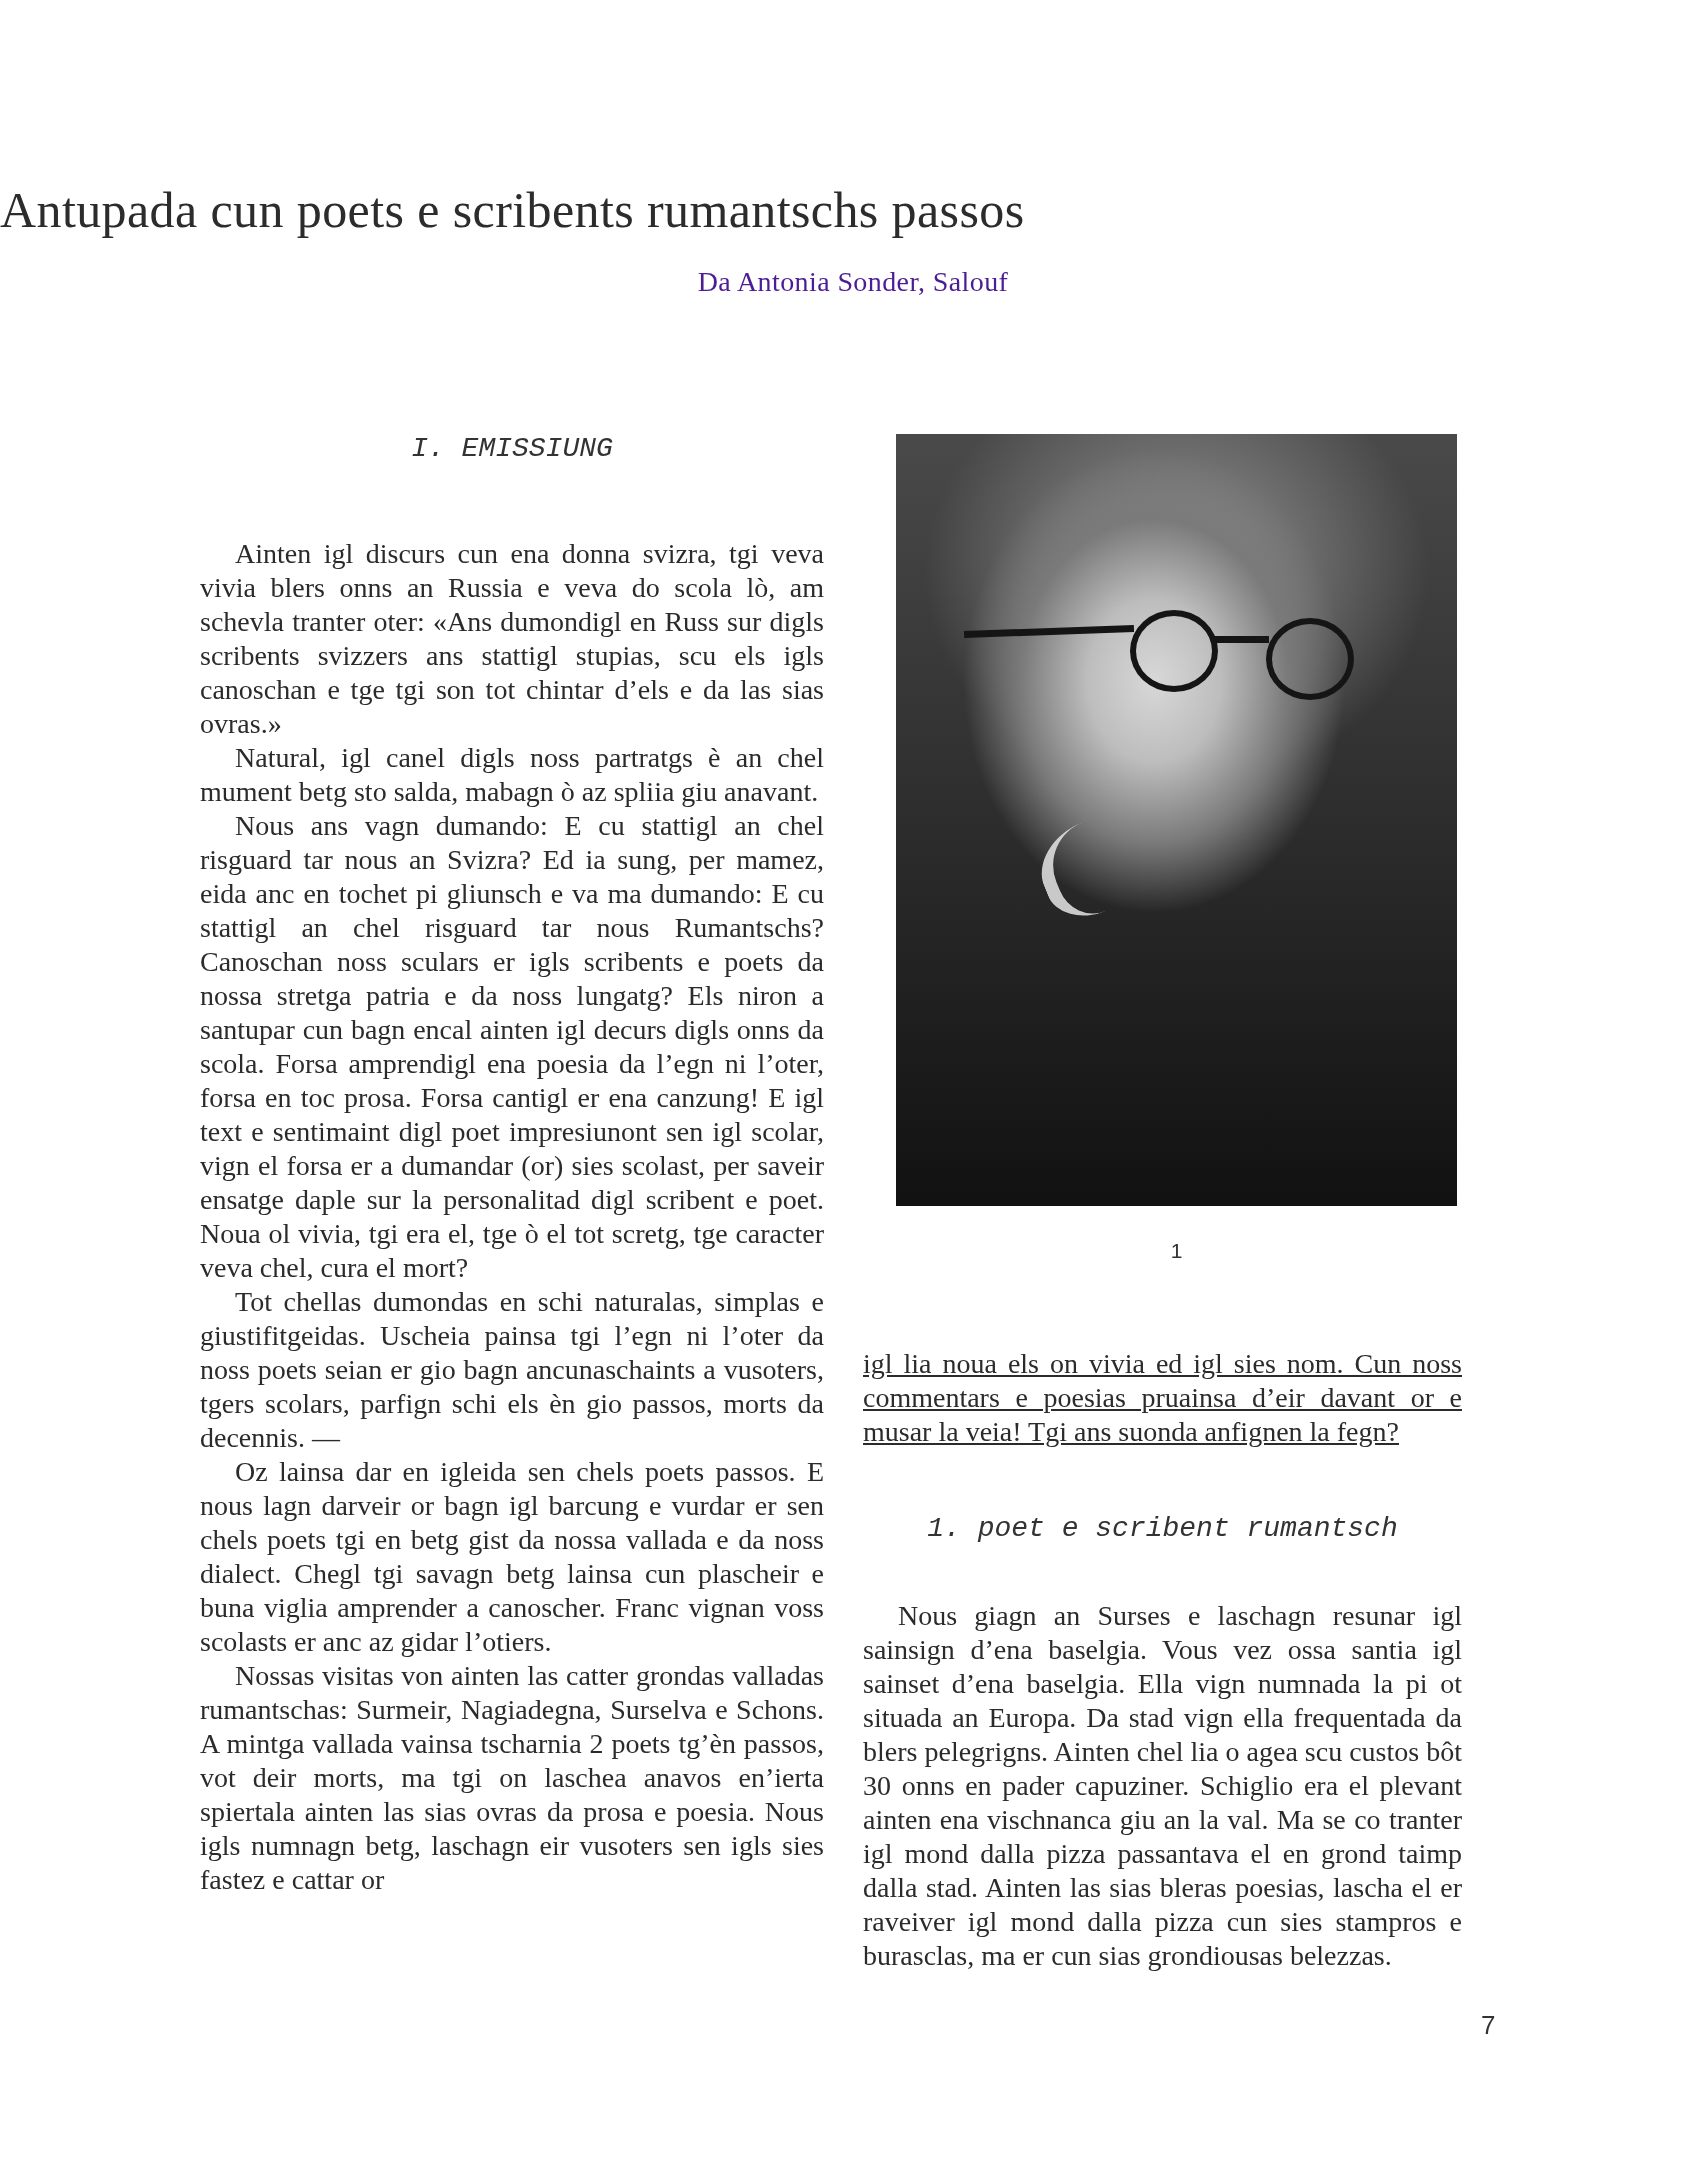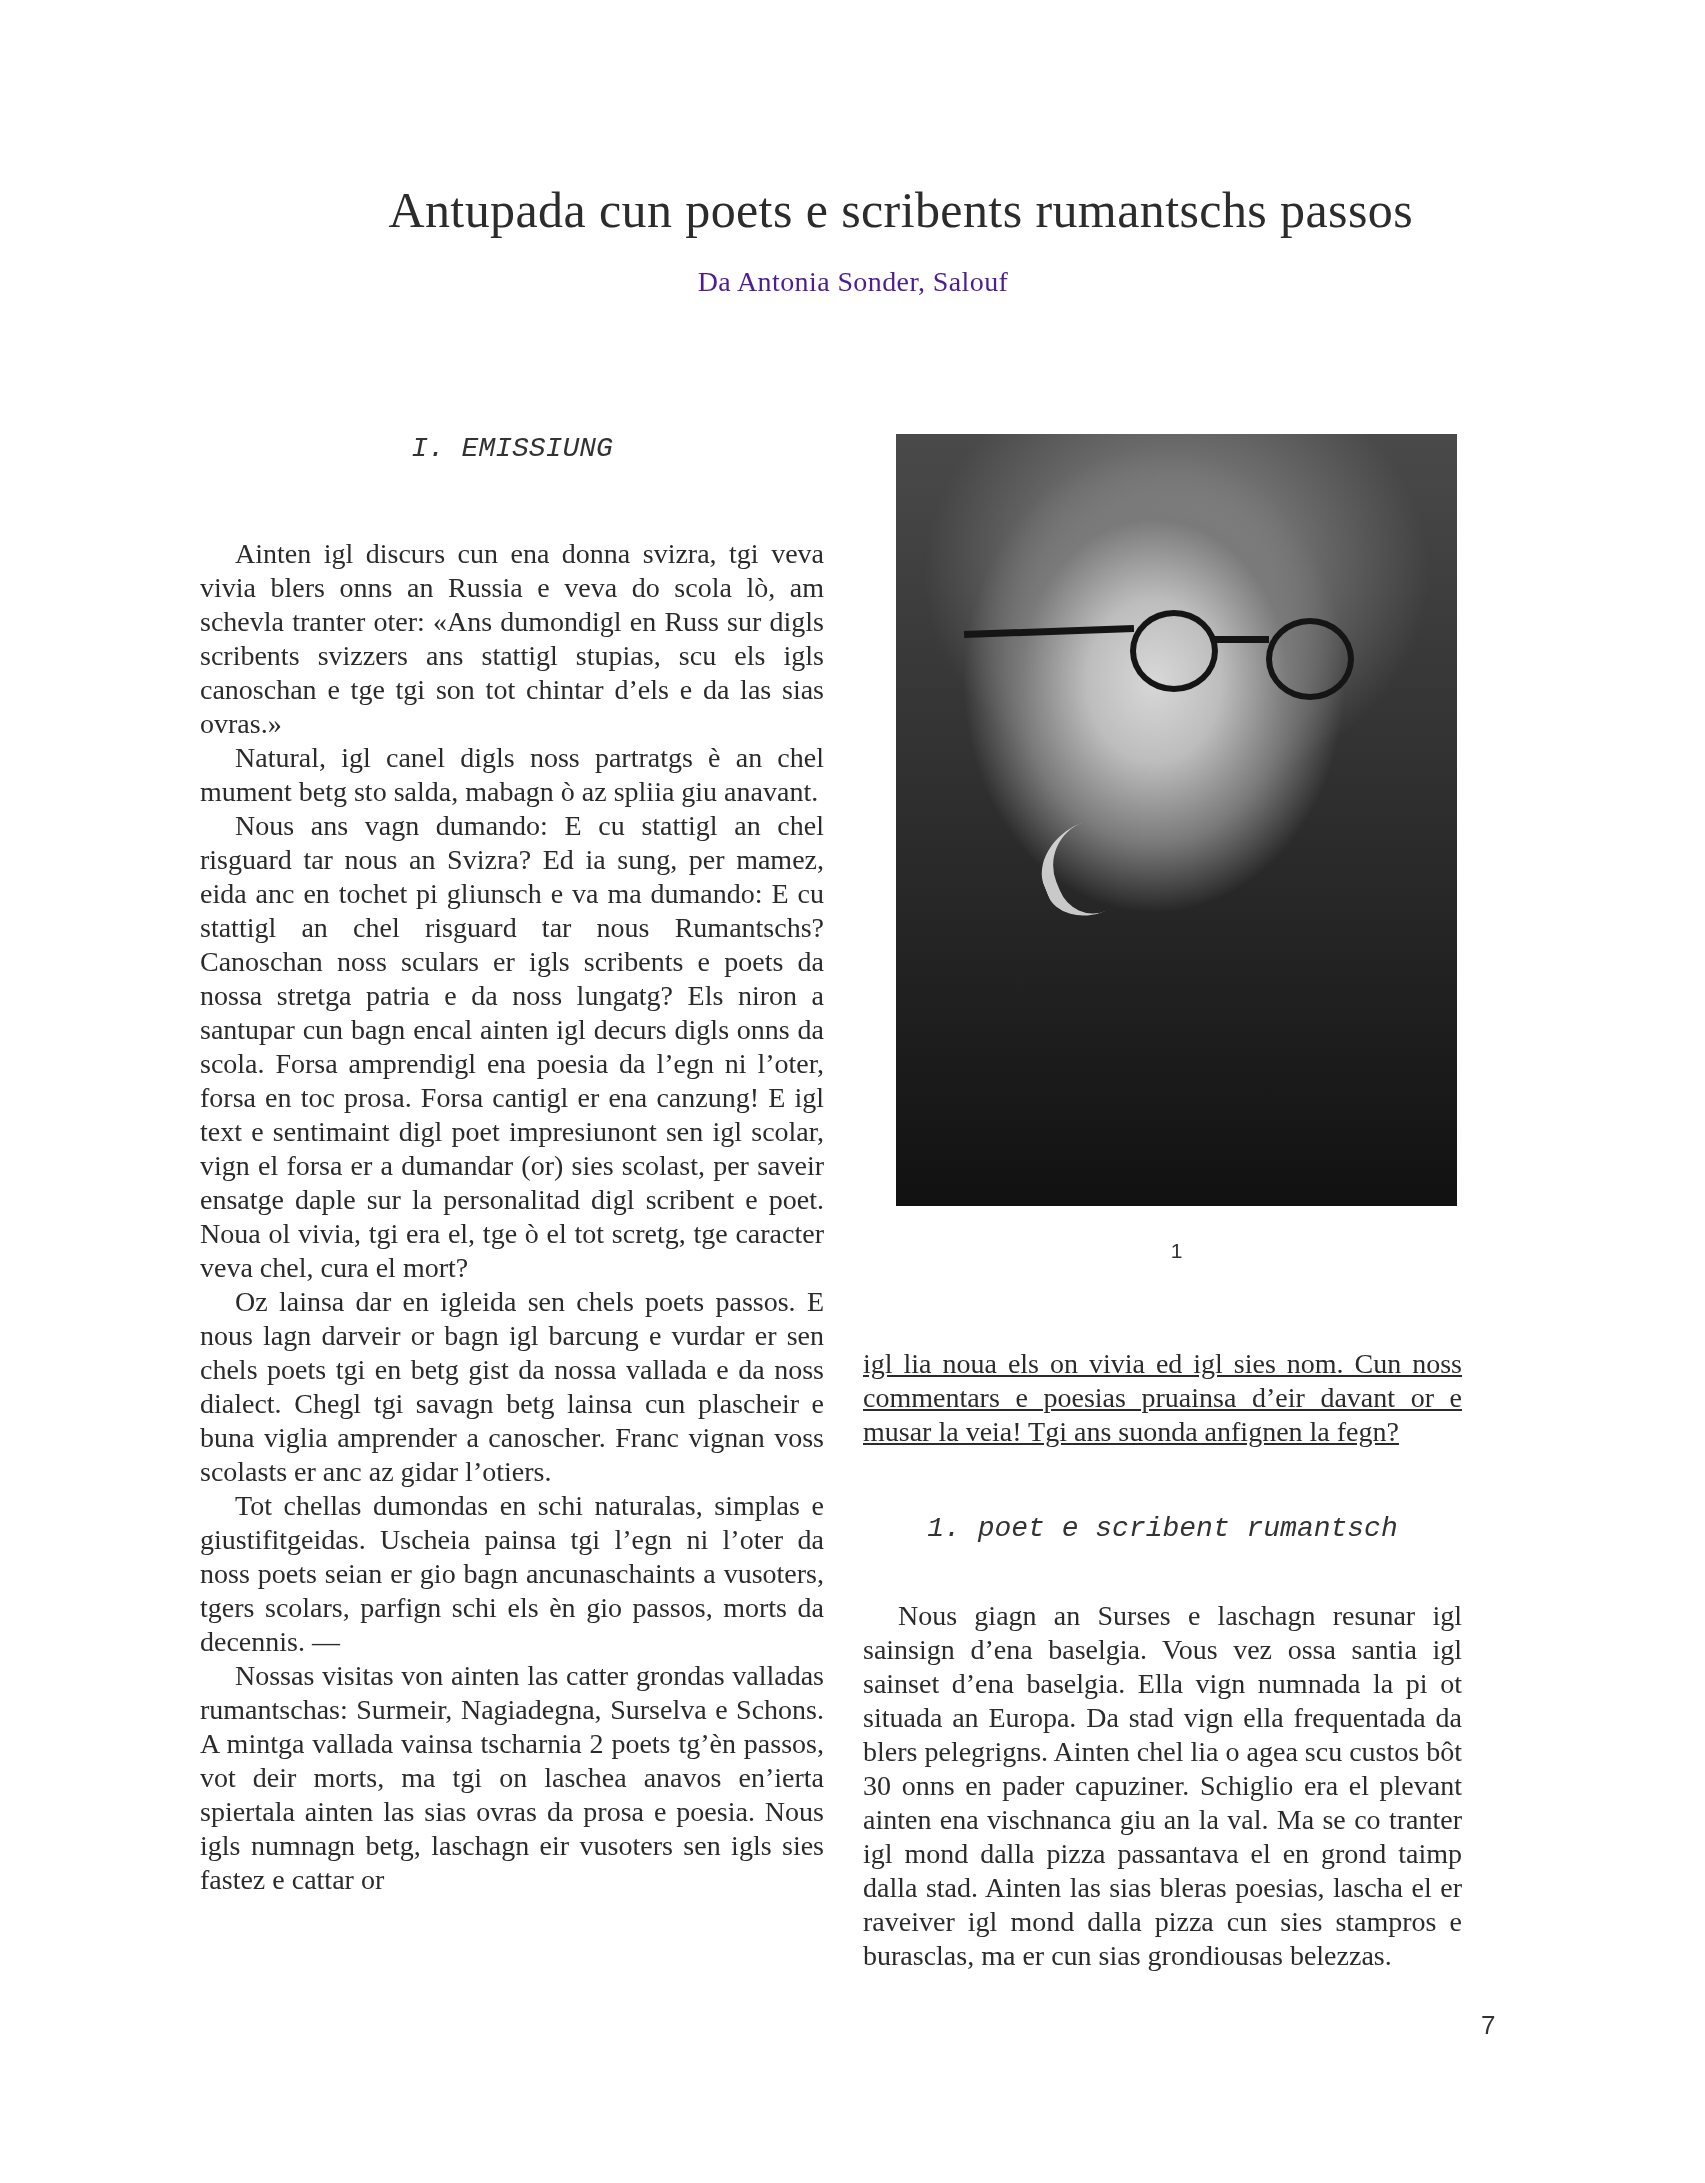--- a/index.html
+++ b/index.html
@@ -1,18 +1,18 @@
 <!DOCTYPE html>
 <html style="font-size:12px"><head>
 <meta charset="utf-8">
 <style>
   html, body { margin: 0; padding: 0; background: #ffffff; }
   body { width: 1706px; height: 2183px; position: relative; overflow: hidden;
          font-family: "Liberation Serif", "DejaVu Serif", serif; color: #2a2a2a; }
-  .title { position: absolute; left: 0; width: 1413px; top: 147px; text-align: right;
+  .title { position: absolute; left: 0; width: 1413px; top: 147px; text-align: left;
            font-size: 50px; letter-spacing: 0.4px; color: #2c2c2c; font-weight: normal; }
   .author { position: absolute; left: 0; width: 1706px; top: 266px; text-align: center;
             font-size: 28px; color: #4c1d95; letter-spacing: 0.4px; }
   .col { position: absolute; font-size: 28px; line-height: 34px; color: #2b2b2b; }
   .col-left { left: 200px; width: 624px; top: 432px; }
   .col-right { left: 863px; width: 599px; }
   .section-heading { text-align: center; font-style: italic; font-size: 28px; margin: 0; color: #333; font-family: Liberation Mono, monospace; }
   p { margin: 0; text-align: justify; text-indent: 35px; hyphens: manual; }
   p.noindent { text-indent: 0; }
   .gap-after-heading { height: 71px; }
@@ -40,22 +40,22 @@
 
 <h1 class="title">Antupada cun poets e scribents rumantschs passos</h1>
 <div class="author">Da Antonia Sonder, Salouf</div>
 
 <div class="col col-left">
   <div class="section-heading">I. EMISSIUNG</div>
   <div class="gap-after-heading"></div>
   <p>Ainten igl discurs cun ena donna svizra, tgi veva vivia blers onns an Russia e veva do scola lò, am schevla tranter oter: «Ans dumondigl en Russ sur digls scribents svizzers ans stattigl stupias, scu els igls canoschan e tge tgi son tot chintar d’els e da las sias ovras.»</p>
   <p>Natural, igl canel digls noss partratgs è an chel mument betg sto salda, mabagn ò az spliia giu anavant.</p>
   <p>Nous ans vagn dumando: E cu stattigl an chel risguard tar nous an Svizra? Ed ia sung, per mamez, eida anc en tochet pi gliunsch e va ma dumando: E cu stattigl an chel risguard tar nous Rumantschs? Canoschan noss sculars er igls scri­bents e poets da nossa stretga patria e da noss lungatg? Els niron a santupar cun bagn encal ainten igl decurs digls onns da scola. Forsa amprendigl ena poesia da l’egn ni l’oter, forsa en toc prosa. Forsa cantigl er ena canzung! E igl text e sentimaint digl poet impresiunont sen igl scolar, vign el forsa er a dumandar (or) sies scolast, per saveir ensatge daple sur la personalitad digl scribent e poet. Noua ol vivia, tgi era el, tge ò el tot scretg, tge caracter veva chel, cura el mort?</p>
+  <p>Tot chellas dumondas en schi naturalas, simplas e giustifitgeidas. Uscheia painsa tgi l’egn ni l’oter da noss poets seian er gio bagn ancunaschaints a vusoters, tgers scolars, parfign schi els èn gio passos, morts da decennis. —</p>
   <p>Oz lainsa dar en igleida sen chels poets passos. E nous lagn darveir or bagn igl barcung e vurdar er sen chels poets tgi en betg gist da nossa vallada e da noss dialect. Chegl tgi savagn betg lainsa cun plascheir e buna viglia amprender a canoscher. Franc vignan voss scolasts er anc az gidar l’otiers.</p>
-  <p>Tot chellas dumondas en schi naturalas, simplas e giustifitgeidas. Uscheia painsa tgi l’egn ni l’oter da noss poets seian er gio bagn ancunaschaints a vusoters, tgers scolars, parfign schi els èn gio passos, morts da decennis. —</p>
   <p>Nossas visitas von ainten las catter grondas valladas rumantschas: Surmeir, Nagiadegna, Sur­selva e Schons. A mintga vallada vainsa tschar­nia 2 poets tg’èn passos, vot deir morts, ma tgi on laschea anavos en’ierta spiertala ainten las sias ovras da prosa e poesia. Nous igls numnagn betg, laschagn eir vusoters sen igls sies fastez e cattar or</p>
 </div>
 
 <div class="photo" title="Black-and-white portrait photograph of an elderly bald man with round glasses and a clerical collar">
   <div class="temple"></div>
   <div class="glasses-l"></div>
   <div class="bridge"></div>
   <div class="glasses-r"></div>
   <div class="collar"></div>
 </div>

